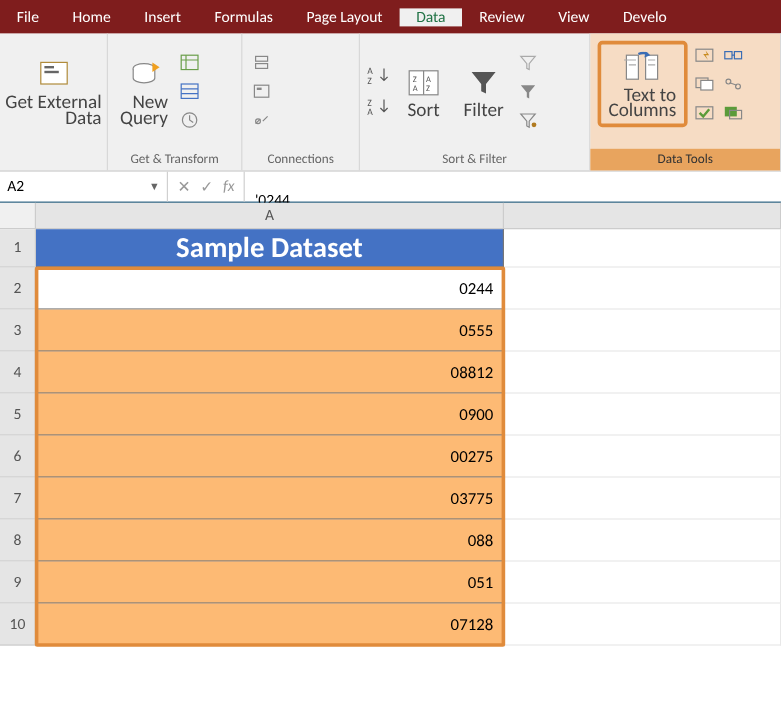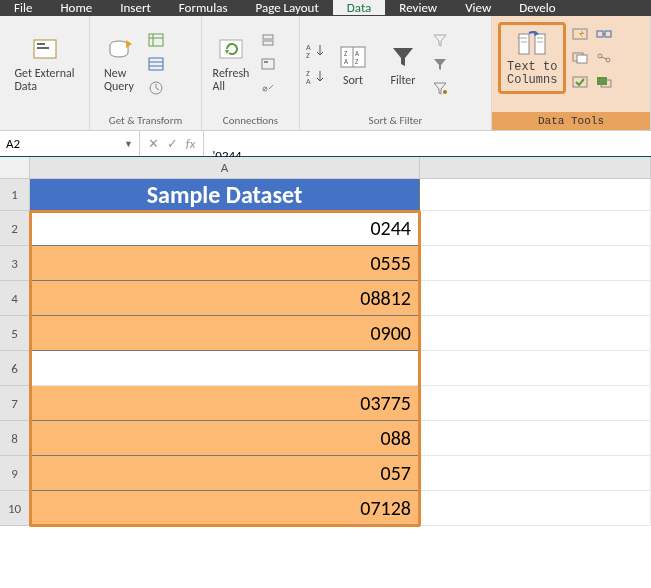--- a/index.html
+++ b/index.html
@@ -1,55 +1,55 @@
 <!DOCTYPE html>
 <html><head>
 <meta charset="utf-8">
 <style>
   * { box-sizing: border-box; margin: 0; padding: 0; }
   body { font-family: "Segoe UI", Calibri, sans-serif; font-size: 13px; background: #fff; width: 651px; height: 588px; overflow: hidden; position: relative; }
 
   
-  .tabs { display: flex; background: #404040; height: 16px; align-items: flex-start; color: #fff; }
+  .tabs { display: flex; background: #7f1d1d; height: 28px; align-items: center; color: #fff; }
   .tab { padding: 0 14px; display: flex; align-items: center; cursor: pointer; font-size: 13px; }
   .tab.active { background: #f0f0f0; color: #217346; }
 
   
   .ribbon { display: flex; background: #f0f0f0; height: 115px; border-bottom: 1px solid #d0d0d0; }
   .group { display: flex; flex-direction: column; border-right: 1px solid #d8d8d8; height: 100%; }
   .group-body { flex: 1; display: flex; align-items: center; gap: 4px; padding: 4px 6px; }
   .group-label { font-size: 11px; color: #666; text-align: center; padding: 2px 4px; height: 18px; line-height: 14px; }
   .big-btn { display: flex; flex-direction: column; align-items: center; justify-content: center; gap: 2px; padding: 2px 4px; min-width: 46px; cursor: pointer; }
   .big-btn .icon-slot { width: 30px; height: 30px; display: flex; align-items: center; justify-content: center; }
-  .big-btn .lbl { font-size: 12px; text-align: left; line-height: 13px; color: #444; }
+  .big-btn .lbl { font-size: 16px; text-align: right; line-height: 13px; color: #444; }
   .side-icons { display: flex; flex-direction: column; gap: 4px; justify-content: center; }
   .mini-icon { width: 20px; height: 20px; display: flex; align-items: center; justify-content: center; cursor: pointer; }
   .highlight-box { border: 3px solid #e08b3b; border-radius: 4px; }
 
-  .group-datatools { background: #f6dcc4; font-family: Liberation Mono, monospace; }
+  .group-datatools { background: #f6dcc4; }
   .group-datatools .group-label { background: #e8a45e; color: #333; margin-top: 12px; }
 
   
   .fbar { display: flex; align-items: center; height: 26px; border-bottom: 1px solid #0c4a6e; }
   .namebox { width: 140px; border-right: 1px solid #d0d0d0; height: 100%; display: flex; align-items: center; padding: 0 6px; font-size: 13px; position: relative; }
   .namebox .dd { position: absolute; right: 6px; font-size: 9px; color: #666; }
   .fx-btns { display: flex; align-items: center; gap: 8px; padding: 0 8px; color: #999; height: 100%; border-right: 1px solid #d0d0d0; }
   .fx-btns span { cursor: pointer; }
   .fxval { flex: 1; padding: 0 8px; margin-top: 23px; }
 
   
   .grid { position: relative; }
   .colhdr-row { display: flex; height: 22px; }
   .selectall { width: 30px; border: 1px solid #ccc; border-left: none; border-top: none; background: #f0f0f0; }
   .colhdr { border: 1px solid #ccc; border-left: none; border-top: none; background: #e5e5e5; text-align: center; font-size: 13px; color: #555; line-height: 21px; }
   .colhdr.a { width: 390px; }
   .colhdr.rest { flex: 1; }
   .row { display: flex; }
   .rowhdr { width: 30px; background: #e5e5e5; border: 1px solid #ccc; border-left: none; border-top: none; text-align: center; font-size: 13px; color: #555; display: flex; align-items: center; justify-content: center; }
-  .cell-a { width: 390px; border-right: 1px solid #777; border-bottom: 1px solid #777; padding: 0 8px; display: flex; align-items: center; justify-content: flex-end; font-size: 20px; }
+  .cell-a { width: 390px; border-right: 1px solid #777; border-bottom: 1px solid #777; padding: 0 8px; display: flex; align-items: center; justify-content: flex-end; font-size: 14px; }
   .restcell { flex: 1; border-right: 1px solid #e8e8e8; border-bottom: 1px solid #e8e8e8; }
 
   .row.hdr .cell-a { background: #4472c4; color: #fff; font-weight: bold; font-size: 24px; justify-content: center; }
   .row.active .cell-a { background: #fff; }
   .row.sel .cell-a { background: #fdba74; }
 
   .row.h-hdr { height: 32px; }
   .row.h-cell { height: 35px; }
 
   .sel-frame { position: absolute; border: 3px solid #e08b3b; pointer-events: none; z-index: 5; border-radius: 2px; }
@@ -125,31 +125,20 @@
               <path d="M8 3 v4 l3 2" stroke="#888" fill="none"></path>
             </svg>
           </div>
       </div>
     </div>
     <div class="group-label">Get &amp; Transform</div>
   </div>
 
   <div class="group" style="width:98px">
     <div class="group-body">
-      <div class="big-btn">
-        <div class="icon-slot">
-          <svg width="28" height="26">
-              <rect x="3" y="3" width="22" height="18" fill="#fff" stroke="#aaa"></rect>
-              <path d="M10 12 a5 5 0 1 1 2 4" fill="none" stroke="#5b9b3a" stroke-width="2"></path>
-              <polygon points="8,13 12,13 10,17" fill="#5b9b3a"></polygon>
-            </svg>
-        </div>
-        <div class="lbl" style="white-space:pre">Refresh
-All</div>
-      </div>
       <div class="side-icons">
         <div class="mini-icon">
             <svg width="16" height="14">
               <rect x="3" y="2" width="10" height="4" stroke="#888" fill="none"></rect>
               <rect x="3" y="8" width="10" height="4" stroke="#888" fill="none"></rect>
             </svg>
           </div>
         <div class="mini-icon">
             <svg width="16" height="14">
               <rect x="2" y="2" width="12" height="10" stroke="#888" fill="none"></rect>
@@ -334,35 +323,36 @@
     <div class="cell-a">08812</div>
     <div class="restcell"></div>
   </div>
   <div class="row sel h-cell">
     <div class="rowhdr">5</div>
     <div class="cell-a">0900</div>
     <div class="restcell"></div>
   </div>
   <div class="row sel h-cell">
     <div class="rowhdr">6</div>
+    <div class="cell-a">00275</div>
     <div class="restcell"></div>
   </div>
   <div class="row sel h-cell">
     <div class="rowhdr">7</div>
     <div class="cell-a">03775</div>
     <div class="restcell"></div>
   </div>
   <div class="row sel h-cell">
     <div class="rowhdr">8</div>
     <div class="cell-a">088</div>
     <div class="restcell"></div>
   </div>
   <div class="row sel h-cell">
     <div class="rowhdr">9</div>
-    <div class="cell-a">057</div>
+    <div class="cell-a">051</div>
     <div class="restcell"></div>
   </div>
   <div class="row sel h-cell">
     <div class="rowhdr">10</div>
     <div class="cell-a">07128</div>
     <div class="restcell"></div>
   </div>
 
   <div class="sel-frame" style="left:29px; top:53px; width:392px; height:317px;"></div>
 </div>

